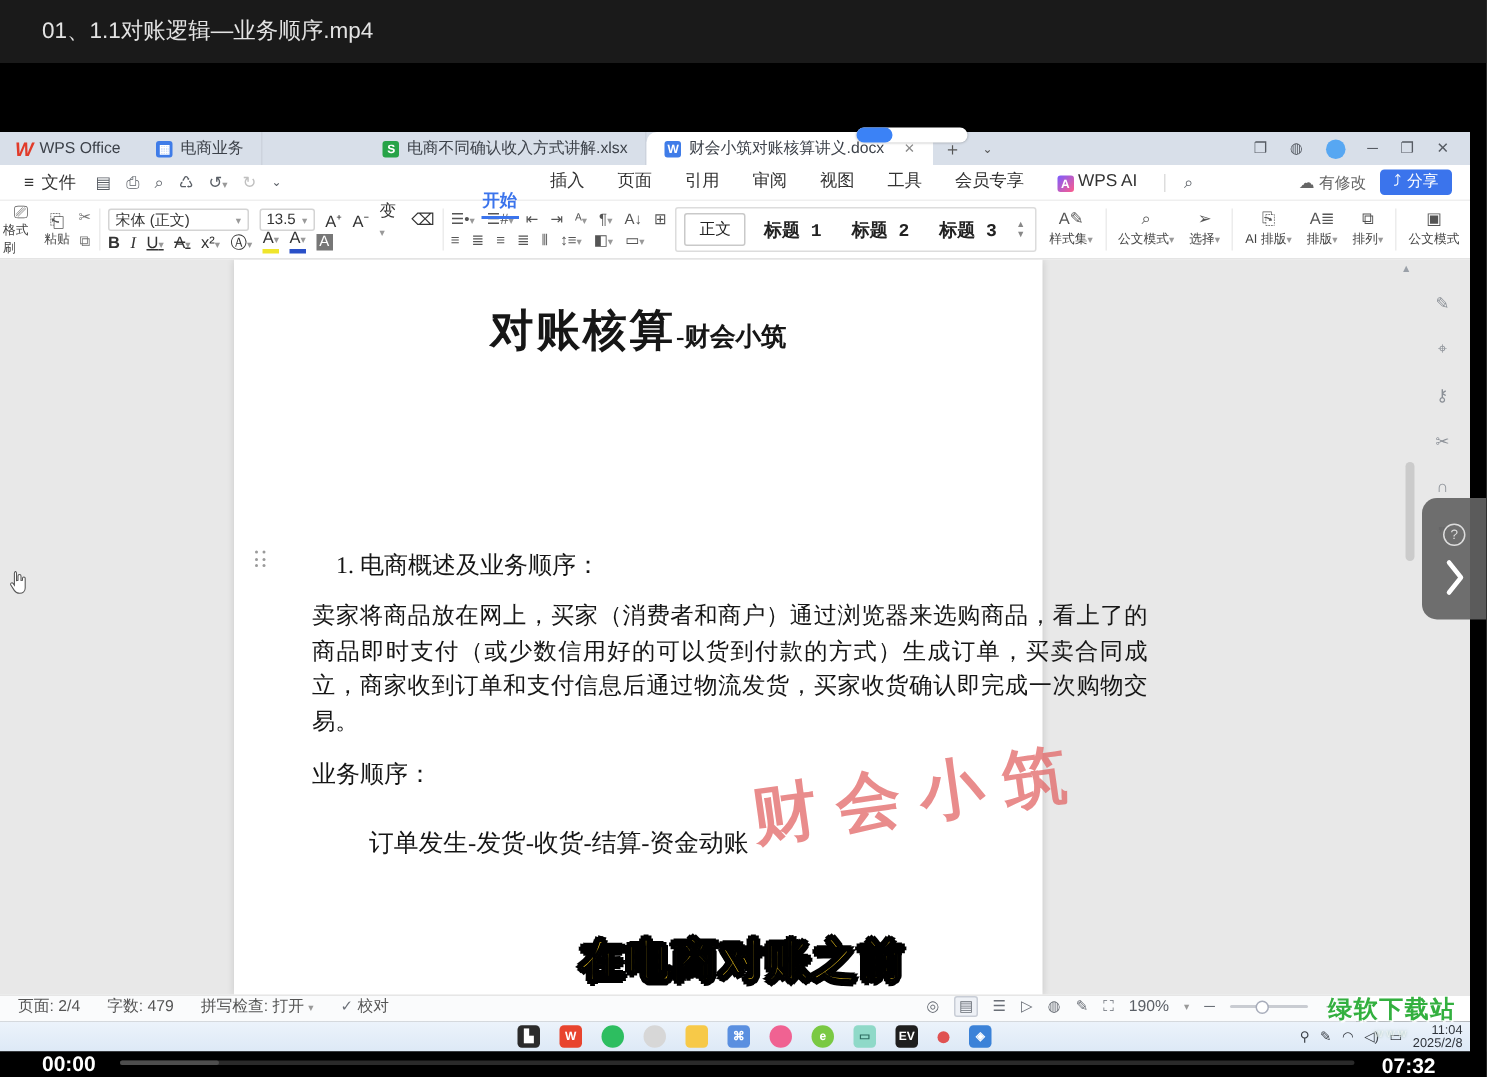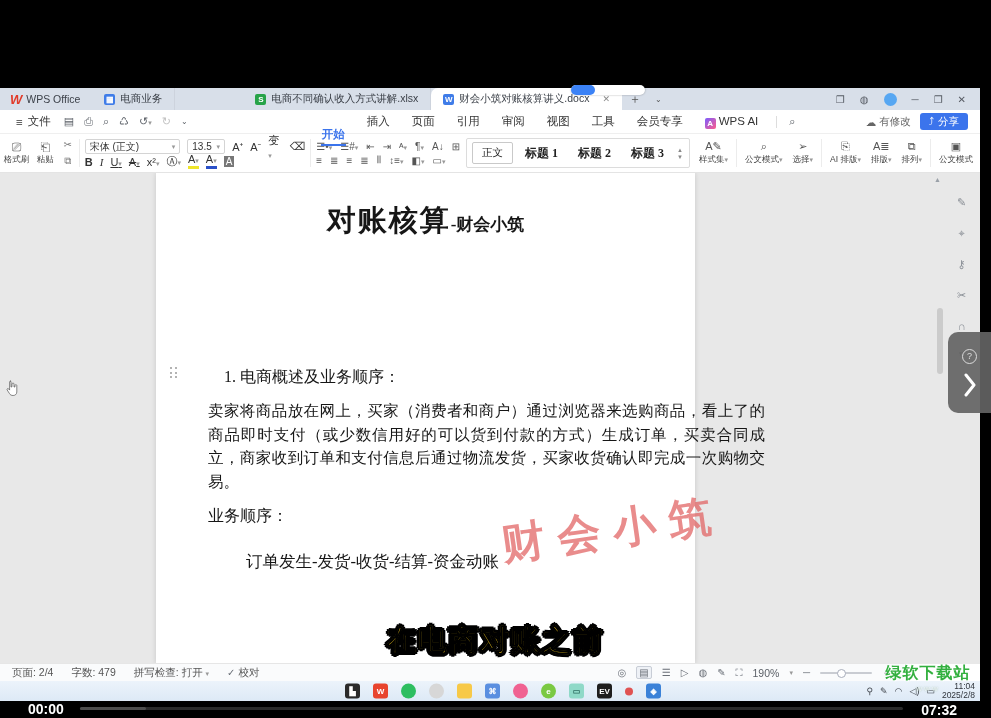--- a/index.html
+++ b/index.html
@@ -72,21 +72,21 @@
   .caret{color:#999;font-size:7px;}
   .fmt{font-size:11px;color:#333;}
   .fmt.b{font-weight:bold;} .fmt.i{font-style:italic;font-family:"Liberation Serif",serif;}
   .fmt.u{text-decoration:underline;} .fmt.s{text-decoration:line-through;}
   .hl{border-bottom:3px solid #efe52c;line-height:10px;}
   .fc{border-bottom:3px solid #2a50c8;line-height:10px;}
   .pglyph{font-size:10px;color:#555;}
   .tsep{width:1px;background:#ececec;margin:3px 3px;}
   .gallery{display:flex;align-items:center;border:1px solid #dcdcdc;border-radius:2px;
            margin:2px 4px;padding:0 3px;background:#fff;}
-  .gcell{padding:0 10px;font-size:12px;color:#222;font-family:Liberation Serif, serif;white-space:nowrap;}
+  .gcell{padding:0 10px;font-size:12px;color:#222;font-family:Liberation Mono, monospace;white-space:nowrap;}
   .gcell.sel{border:1px solid #c9c9c9;border-radius:2px;padding:3px 9px;font-size:10.5px;margin:0 2px;}
   .gcell.hd{font-weight:bold;}
   .gar{display:flex;flex-direction:column;gap:1px;color:#888;font-size:6px;padding:0 3px;line-height:6px;}
   .rbtn{display:flex;flex-direction:column;align-items:center;justify-content:center;
         font-size:8.5px;color:#444;padding:0 5px;gap:2px;white-space:nowrap;}
   .rbtn .bicon{font-size:11px;color:#555;line-height:11px;}
 
   .docarea{position:relative;height:491px;background:#e8e8e8;overflow:hidden;}
   .page{position:absolute;left:156px;top:0;width:539px;height:491px;background:#fff;
         box-shadow:0 0 5px rgba(0,0,0,.14);font-family:"Liberation Serif","DejaVu Serif",serif;color:#161616;}
@@ -104,21 +104,21 @@
           color:rgba(224,95,95,.72);transform:rotate(-8deg);letter-spacing:13px;white-space:nowrap;}
   .drag-handle{position:absolute;left:14px;top:194px;width:8px;height:12px;
                display:grid;grid-template-columns:1fr 1fr;gap:2px;}
   .drag-handle i{width:2px;height:2px;background:#9a9a9a;border-radius:50%;}
   .side-icons{position:absolute;left:957px;top:196px;display:flex;flex-direction:column;gap:18px;
               color:#8a8f96;font-size:11px;z-index:5;text-align:center;}
   .scroll-thumb{left:937px;top:308px;width:6px;height:66px;background:#cbcbcb;border-radius:3px;}
   .scroll-top{left:934px;top:176px;color:#9aa0a8;font-size:7px;}
 
   .statusbar{position:absolute;left:0;top:575px;width:904px;height:18px;background:#fafbfc;
-             border-top:1px solid #e6e6e6;display:flex;align-items:center;font-size:10.5px;
+             border-top:1px solid #e6e6e6;display:flex;align-items:flex-start;font-size:10.5px;
              color:#555;padding:0 12px;box-sizing:border-box;gap:18px;}
   .sright{margin-left:auto;display:flex;align-items:center;gap:10px;color:#5a5f66;font-size:10.5px;}
   .sicon{font-size:10px;color:#6a6f77;}
   .sicon.boxed{border:1px solid #c8cdd6;background:#eef1f6;border-radius:2px;padding:0 2px;}
   .zslider{width:52px;height:2px;background:#c9ccd2;position:relative;border-radius:1px;}
   .zthumb{position:absolute;left:17px;top:-3px;width:7px;height:7px;background:#fff;
           border:1px solid #a8adbb;border-radius:50%;}
 
   
   .taskbar{left:0;top:681px;width:980px;height:20px;background:linear-gradient(#ecf3fb,#dde9f6);}
@@ -142,20 +142,23 @@
                 text-shadow:0 0 3px rgba(255,255,255,.95),1px 1px 0 rgba(255,255,255,.8);}
   .green-wm .l2{font-size:8px;color:rgba(255,255,255,.55);letter-spacing:2px;
                 text-shadow:0 0 2px rgba(120,160,130,.6);}
   .cursor-hand{left:5px;top:380px;z-index:50;}
 </style>
 </head>
 <body>
 
 <div id="stage">
 
+  <div class="abs v-title">
+    <span>01、1.1对账逻辑—业务顺序.mp4</span>
+  </div>
 
   <div class="abs pill">
       <span class="seg"></span>
     </div>
 
   <div class="abs wps">
 
     <div class="tabbar">
       <div class="brand">
         <span class="wlogo">W</span>

